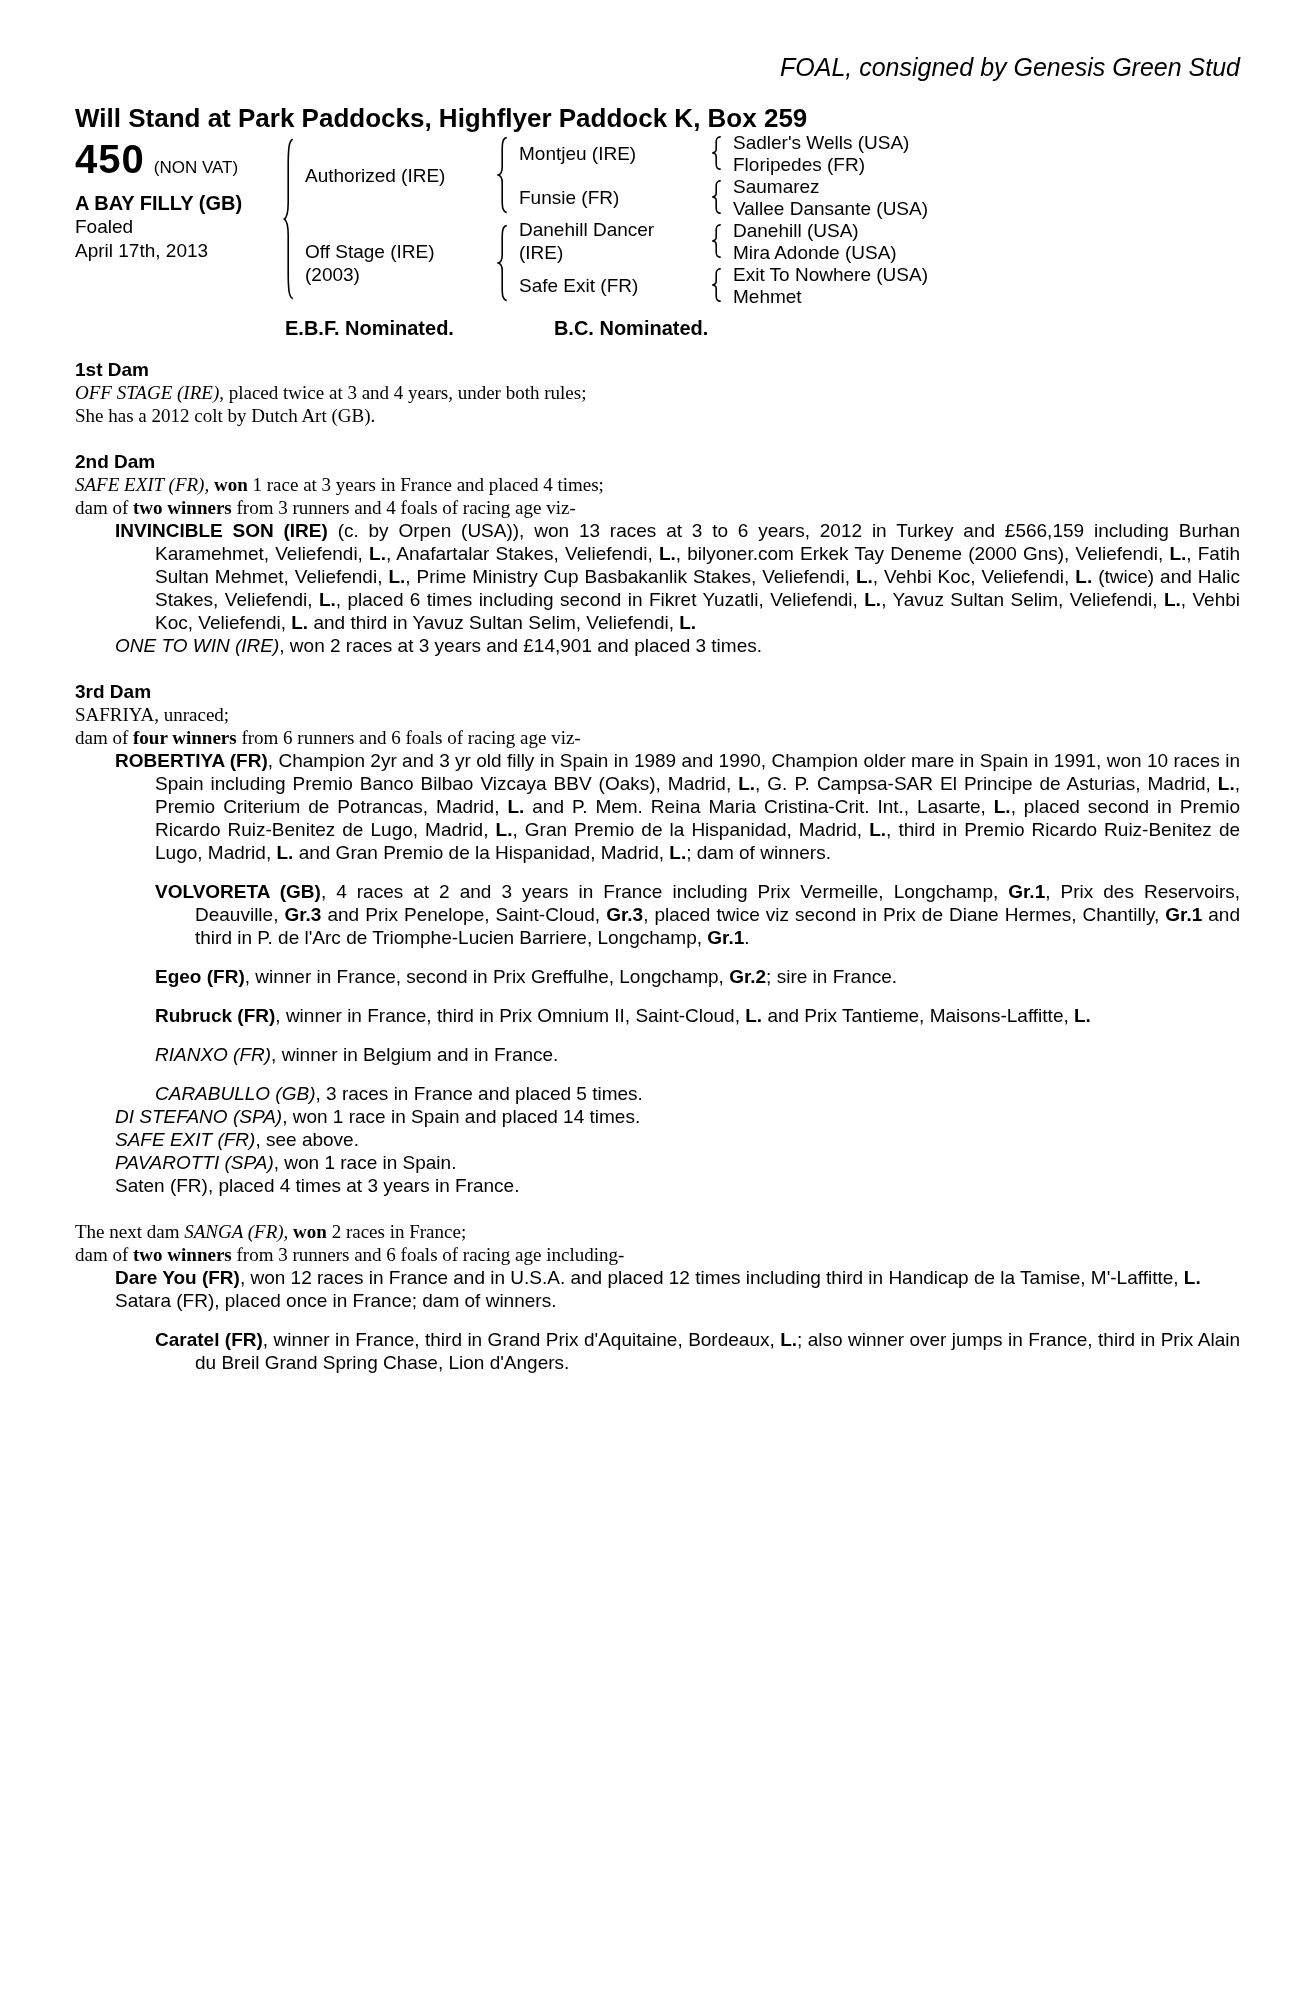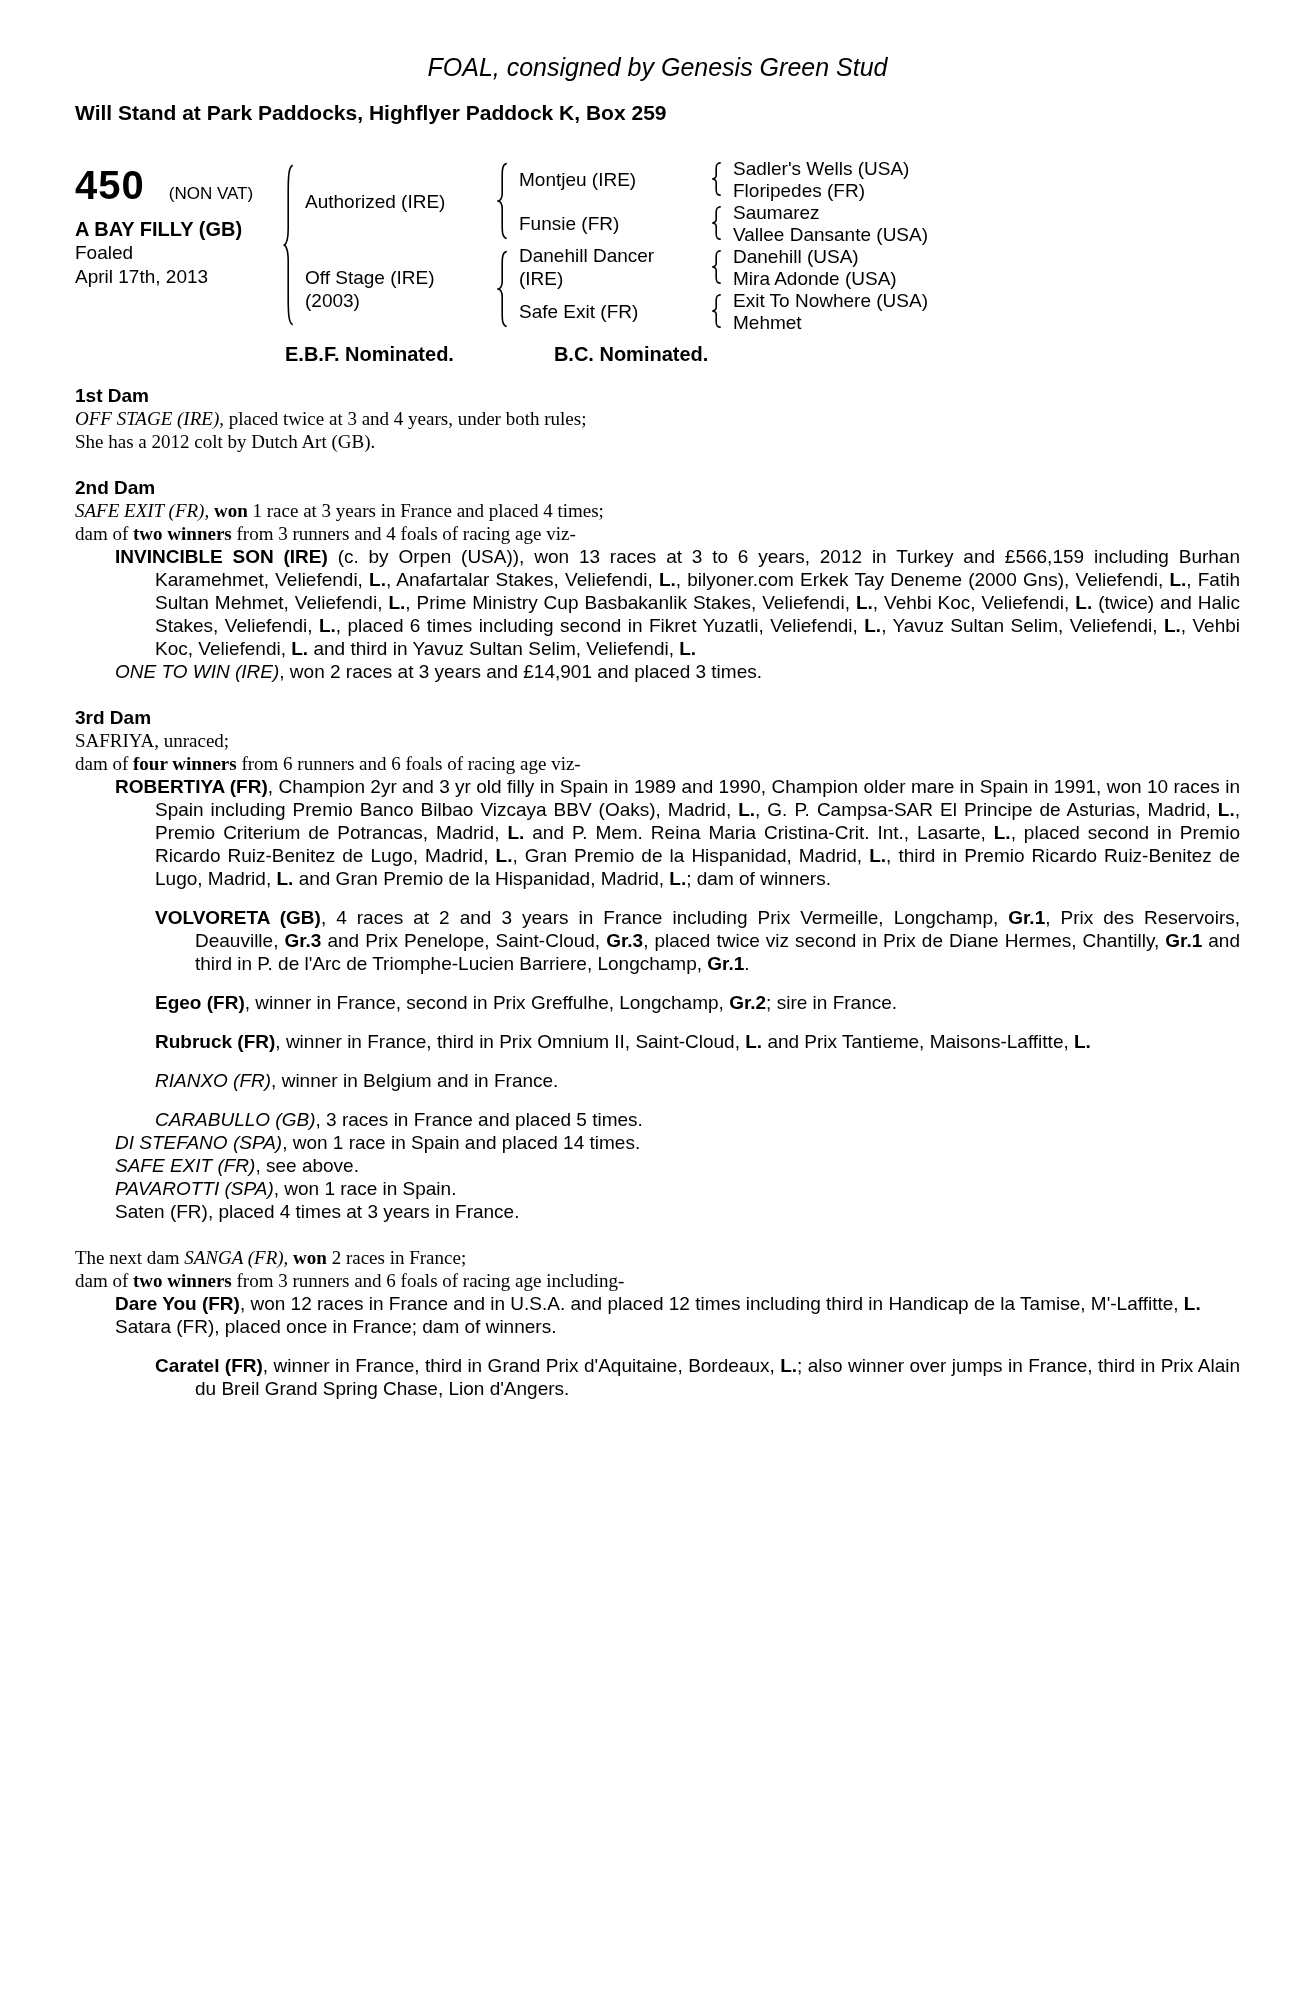--- a/index.html
+++ b/index.html
@@ -12,36 +12,35 @@
     color: #000000;
     font-family: "Liberation Sans", "DejaVu Sans", sans-serif;
     font-size: 19px;
     line-height: 23px;
     box-sizing: border-box;
     padding: 52px 74px 0 75px;
     overflow: hidden;
   }
 
   .doc-title {
-    text-align: center;
+    text-align: right;
     font-style: italic;
     font-size: 25px;
     line-height: 30px;
-    margin-bottom: 18px;
+    margin-bottom: 24px;
   }
   .stand-line {
     font-weight: bold;
-    font-size: 21px;
+    font-size: 26px;
     line-height: 25px;
-    margin-bottom: 32px;
   }
 
   .lot-row { display: flex; }
   .lot-info { width: 208px; flex: none; padding-top: 8px; }
-  .lot-number-line { display: flex; align-items: baseline; gap: 24px; }
+  .lot-number-line { display: flex; align-items: baseline; gap: 9px; }
   .lot-number { font-size: 40px; font-weight: bold; line-height: 40px; letter-spacing: 1px; }
   .lot-vat { font-size: 17px; }
   .lot-name { font-weight: bold; font-size: 20px; margin-top: 12px; line-height: 24px; }
   .lot-foaled, .lot-foaled-date { line-height: 24px; }
 
   .ped-wrap { flex: 1; }
   .ped-grid {
     display: grid;
     grid-template-columns: 22px 192px 22px 192px 22px 1fr;
     grid-auto-rows: 22px;

